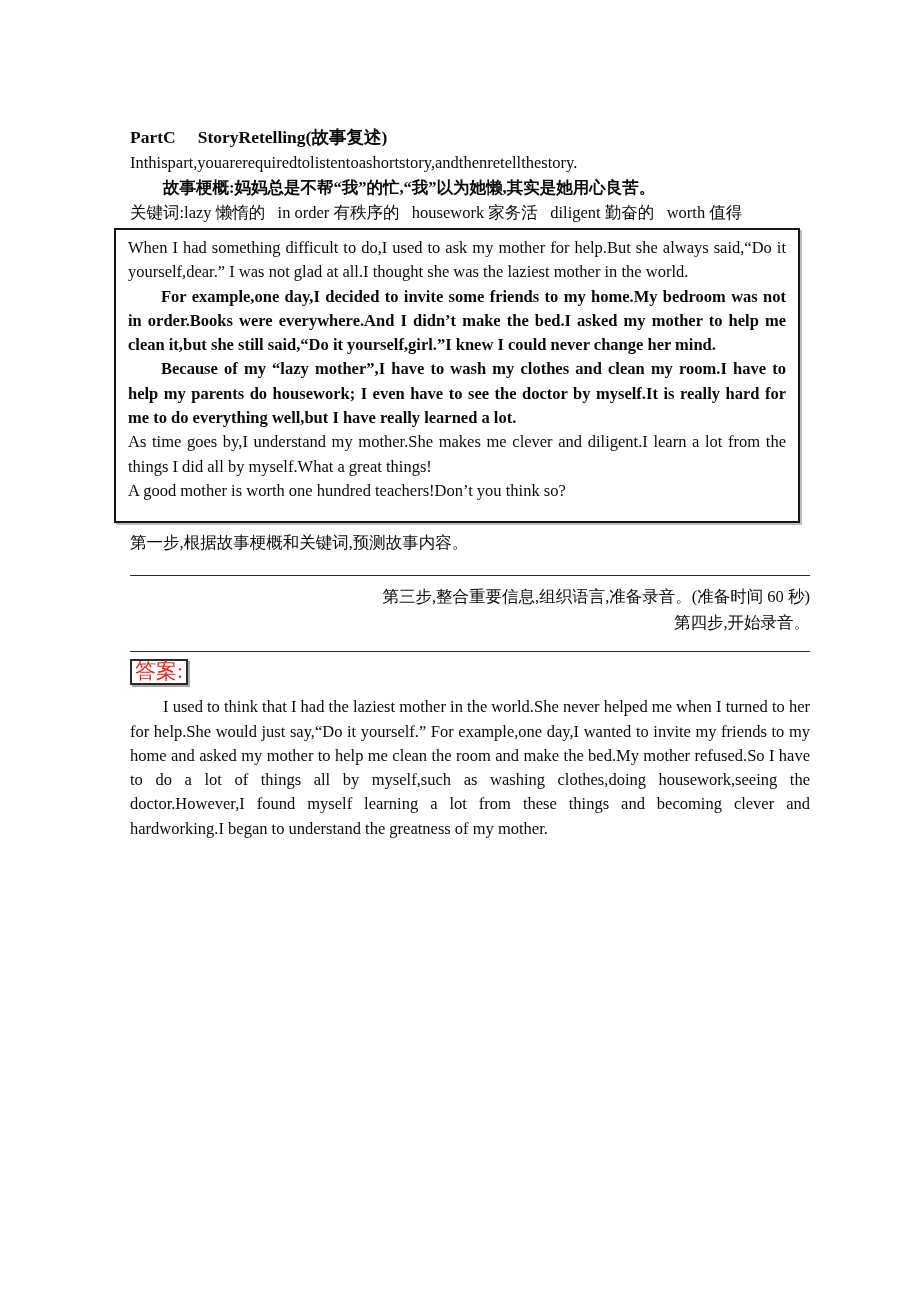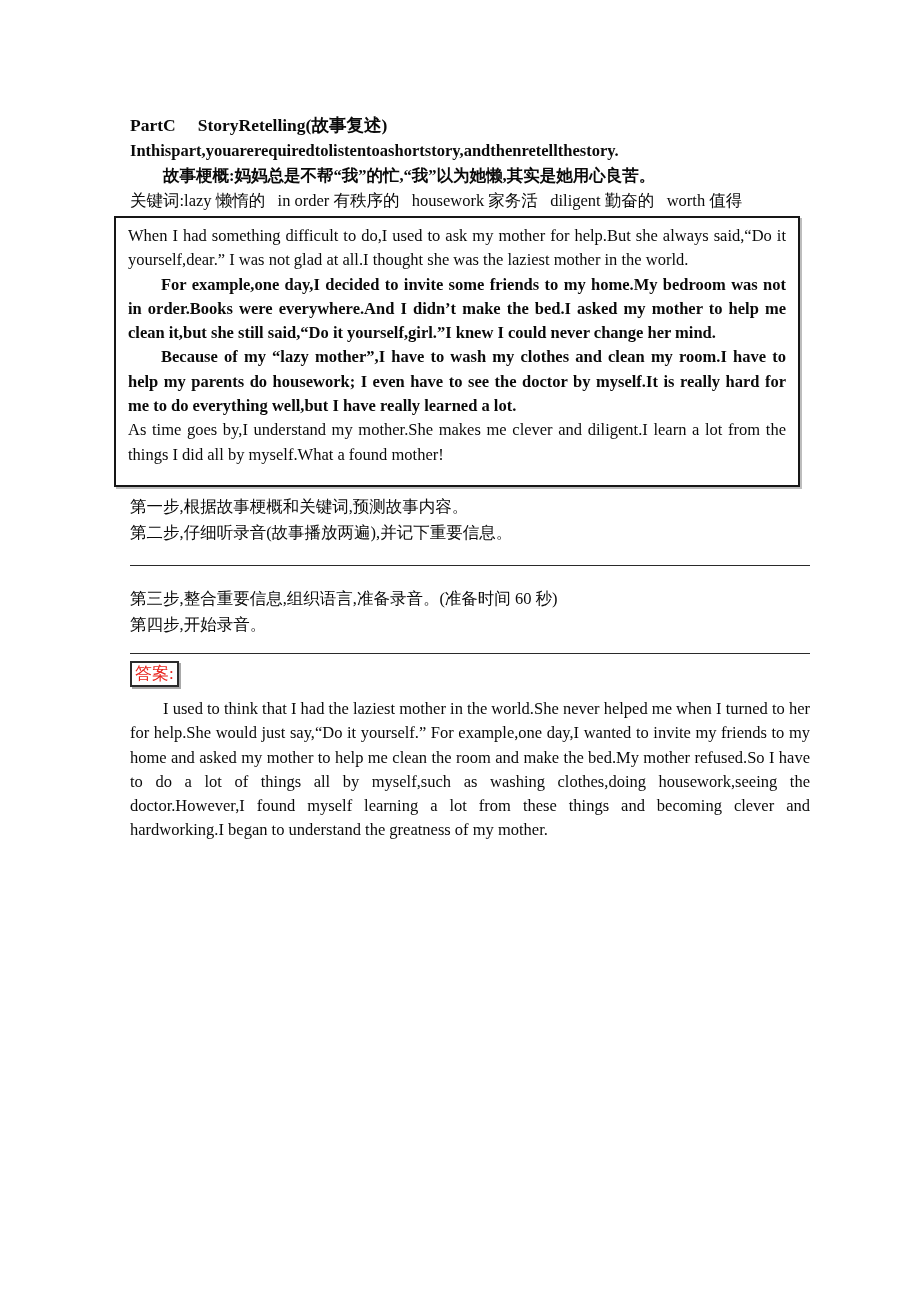--- a/index.html
+++ b/index.html
@@ -6,36 +6,36 @@
     margin: 0;
     padding: 0;
     background: #ffffff;
     width: 920px;
     height: 1302px;
     overflow: hidden;
   }
   .page {
     position: absolute;
     left: 130px;
-    top: 112px;
+    top: 124px;
     width: 680px;
     color: #0a0a0a;
     font-family: "Liberation Serif", "DejaVu Serif", serif;
     font-size: 16.5px;
     line-height: 24.5px;
   }
   .title {
     font-weight: bold;
     font-size: 17.5px;
     line-height: 26px;
     margin: 0;
   }
   .title .title-name { margin-left: 22px; }
   .bold-line {
-    font-weight: bold;
+    font-weight: normal;
     margin: 0;
     line-height: 25px;
   }
   .cn {
     margin: 0;
     line-height: 25px;
     white-space: pre-wrap;
   }
   .indent2 { text-indent: 2em; font-weight: bold; }
   .story-box {
@@ -53,30 +53,30 @@
   .step {
     line-height: 26px;
   }
   .steps-group-1 { margin-top: 7px; }
   .write-line {
     height: 0;
     border-bottom: 1px solid #2a2a2a;
     margin-top: 19px;
   }
   .write-line.second { margin-top: 15px; }
-  .steps-group-2 { margin-top: 20px; }
+  .steps-group-2 { margin-top: 8px; text-align: right; }
   .answer-label-row { margin-top: 7px; height: 28px; }
   .answer-label {
     display: inline-block;
     color: #e8231c;
     border: 2px solid #2b2b2b;
     box-shadow: 2px 2px 0 #a9a9a9;
     padding: 0 3px 1px 3px;
     line-height: 21px;
-    font-size: 17px;
+    font-size: 21px;
     background: #ffffff;
   }
   .answer-text {
     margin: 8px 0 0 0;
     text-indent: 2em;
     text-align: justify;
     line-height: 24.3px;
   }
 </style>
 </head>
@@ -89,26 +89,26 @@
   <p class="bold-line">Inthispart,youarerequiredtolistentoashortstory,andthenretellthestory.</p>
 
   <p class="cn indent2">故事梗概:妈妈总是不帮“我”的忙,“我”以为她懒,其实是她用心良苦。</p>
 
   <p class="cn">关键词:lazy 懒惰的   in order 有秩序的   housework 家务活   diligent 勤奋的   worth 值得</p>
 
   <div class="story-box">
     <p class="story-p">When I had something difficult to do,I used to ask my mother for help.But she always said,“Do it yourself,dear.” I was not glad at all.I thought she was the laziest mother in the world.</p>
     <p class="story-p indent2">For example,one day,I decided to invite some friends to my home.My bedroom was not in order.Books were everywhere.And I didn’t make the bed.I asked my mother to help me clean it,but she still said,“Do it yourself,girl.”I knew I could never change her mind.</p>
     <p class="story-p indent2">Because of my “lazy mother”,I have to wash my clothes and clean my room.I have to help my parents do housework; I even have to see the doctor by myself.It is really hard for me to do everything well,but I have really learned a lot.</p>
-    <p class="story-p">As time goes by,I understand my mother.She makes me clever and diligent.I learn a lot from the things I did all by myself.What a found mother!</p>
+    <p class="story-p">As time goes by,I understand my mother.She makes me clever and diligent.I learn a lot from the things I did all by myself.What a great things!</p>
+    <p class="story-p">A good mother is worth one hundred teachers!Don’t you think so?</p>
   </div>
 
   <div class="steps-group-1">
     <p class="cn step">第一步,根据故事梗概和关键词,预测故事内容。</p>
-    <p class="cn step">第二步,仔细听录音(故事播放两遍),并记下重要信息。</p>
   </div>
 
   <div class="write-line"></div>
 
   <div class="steps-group-2">
     <p class="cn step">第三步,整合重要信息,组织语言,准备录音。(准备时间 60 秒)</p>
     <p class="cn step">第四步,开始录音。</p>
   </div>
 
   <div class="write-line second"></div>

